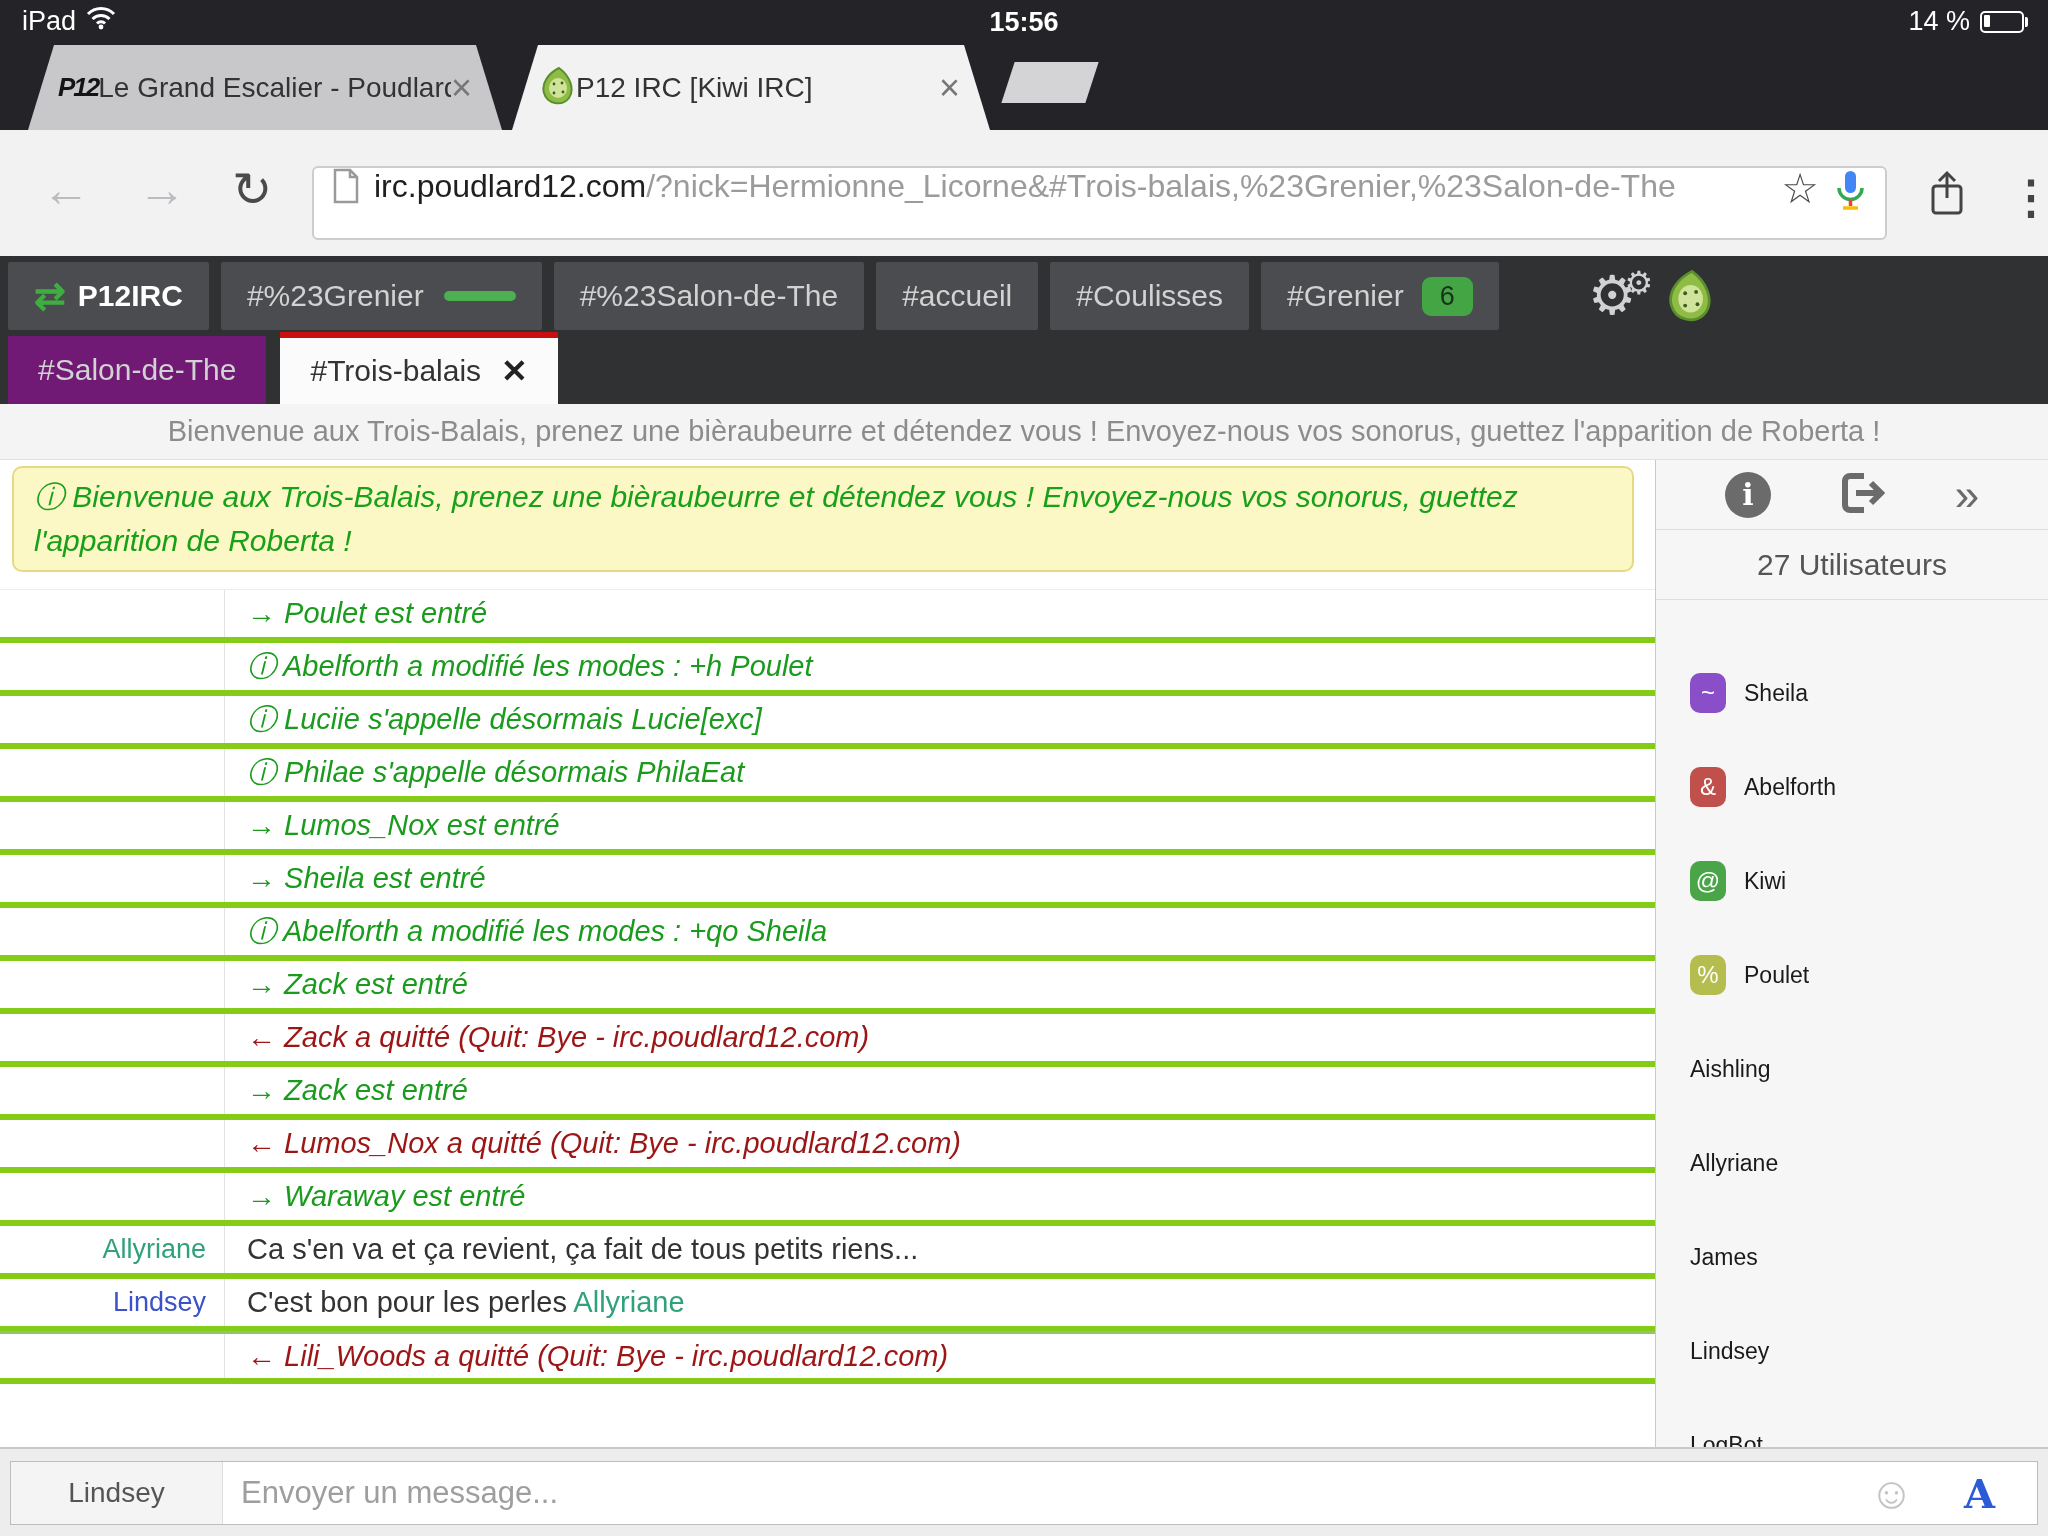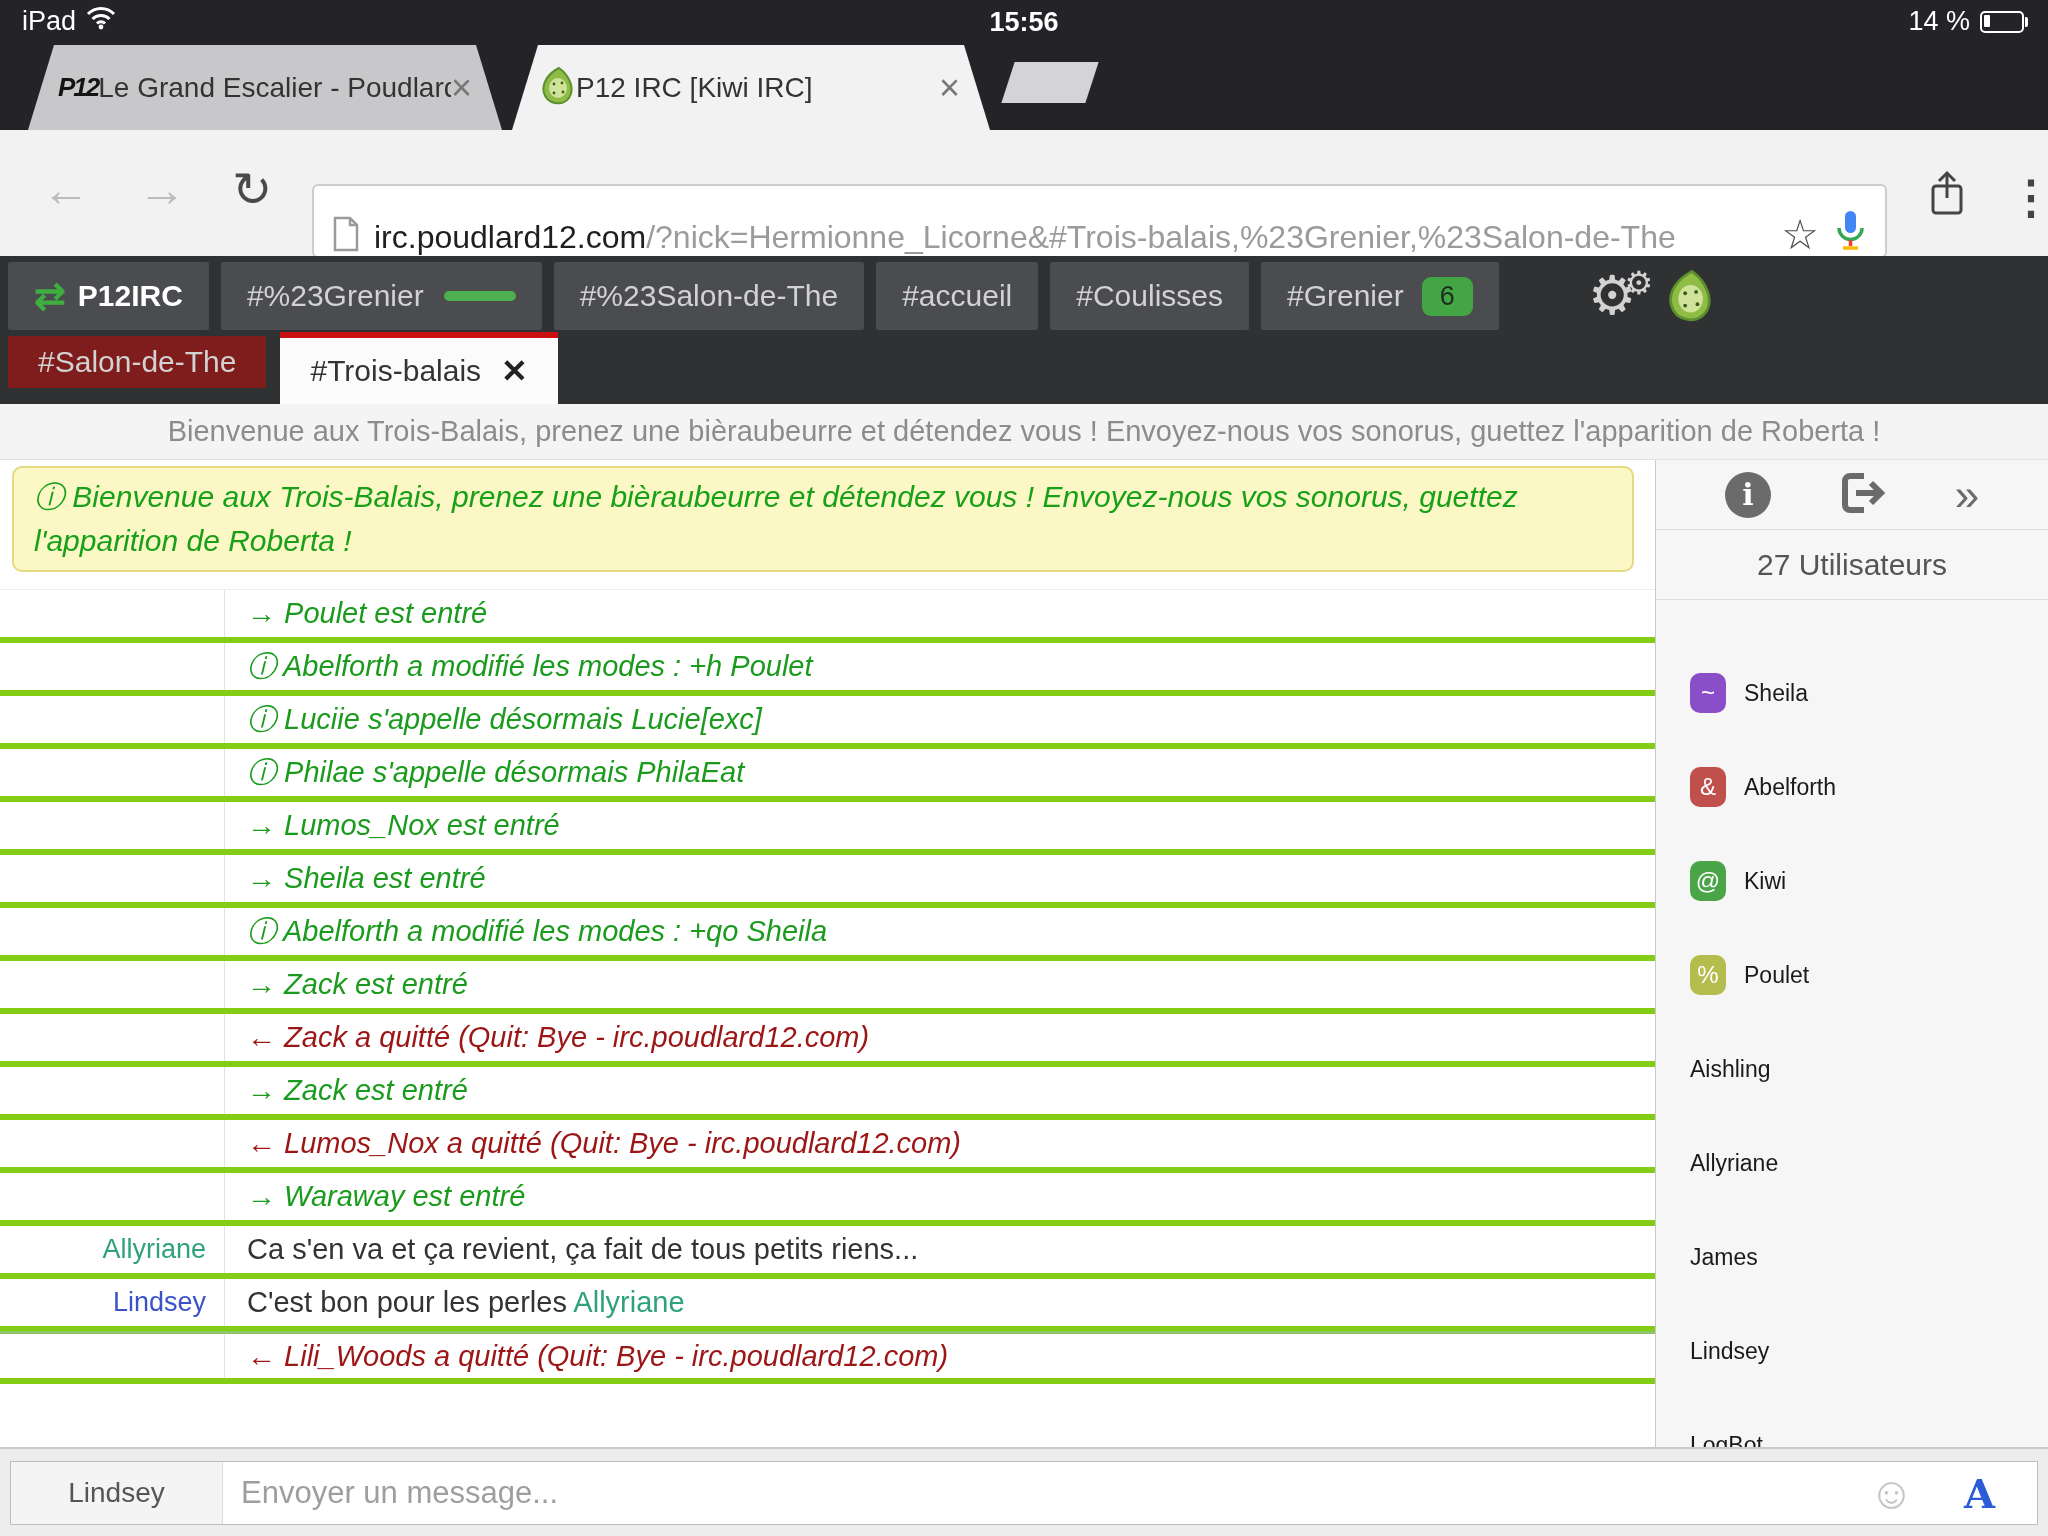--- a/index.html
+++ b/index.html
@@ -24,42 +24,42 @@
   .btab .title { font-size:28px; color:#333; white-space:nowrap; overflow:hidden; flex:1; }
   .btab .close { font-size:36px; color:#777; line-height:1; }
   .p12fav { font-weight:800; font-size:26px; color:#141414; letter-spacing:-2px; font-style:italic; }
   #newtab { position:absolute; left:1008px; top:62px; width:84px; height:41px; background:#d4d4d7; transform:skewX(-18deg); }
 
   
   #toolbar { position:absolute; left:0; top:130px; width:2048px; height:126px; background:#f2f2f3; }
   .navglyph { position:absolute; top:30px; font-size:48px; line-height:60px; color:#bcbcc0; }
   #reload { color:#4a4a4a; }
   #urlbox { position:absolute; left:312px; top:36px; width:1575px; height:74px; background:#fff;
-    border:2px solid #cdcdd0; border-radius:6px; display:flex; align-items:flex-end; padding:0 18px; gap:14px;margin-top:18px; }
+    border:2px solid #cdcdd0; border-radius:6px; display:flex; align-items:flex-start; padding:0 18px; gap:14px; }
   #urltext { flex:1; font-size:32px; white-space:nowrap; overflow:hidden; }
   #urltext .host { color:#1f1f1f; }
   #urltext .path { color:#9b9b9e; }
   .urlicon { font-size:42px; color:#4a4a4a; line-height:1; }
   #share-icon,#menu-dots { position:absolute; top:40px; }
   #menu-dots { font-size:46px; color:#444; font-weight:bold; }
 
   
   #kiwihead { position:absolute; left:0; top:256px; width:2048px; height:148px; background:#2f3133; }
   #chanrow1 { position:absolute; left:8px; top:6px; height:68px; display:flex; gap:12px; }
   .chanbtn { height:68px; background:#4a4c4f; display:flex; align-items:center; padding:0 26px;
     font-size:30px; color:#d2d2d2; border-radius:2px; white-space:nowrap; }
   .chanbtn.network { color:#fff; font-weight:bold; gap:12px; }
   .netarrows { color:#3fae41; font-size:38px; font-weight:bold; }
   .chan-indicator { display:inline-block; width:72px; height:10px; border-radius:5px; background:#4caf50; margin-left:20px; }
   .chanbadge { margin-left:18px; background:#44a544; color:#1d301d; font-size:27px; padding:4px 18px; border-radius:9px; }
   #head-gears { position:absolute; left:1588px; top:8px; color:#d2d2d2; }
   #head-gears .g1 { font-size:54px; } #head-gears .g2 { font-size:32px; margin-left:-12px; vertical-align:top; }
   #head-kiwi { position:absolute; left:1668px; top:14px; }
   #chanrow2 { position:absolute; left:8px; top:80px; height:68px; display:flex; gap:14px; }
-  .chantab { height:52px; background:#7f1d1d; display:flex; align-items:center; padding:0 30px;
+  .chantab { height:68px; background:#701a75; display:flex; align-items:center; padding:0 30px;
     font-size:30px; color:#d2d2d2; white-space:nowrap; }
   .chantab.active { background:#fbfbfb; color:#333; border-top:6px solid #c90f0f; height:72px;
     margin-top:-4px; gap:20px; }
   .chantab.active .tclose { font-weight:bold; color:#222; font-size:32px; }
 
   
   #topicbar { position:absolute; left:0; top:404px; width:2048px; height:56px; background:#f4f4f5;
     border-bottom:1px solid #e0e0e0; font-size:29px; color:#8c8c8c; text-align:center; line-height:55px;
     white-space:nowrap; overflow:hidden; }
 

